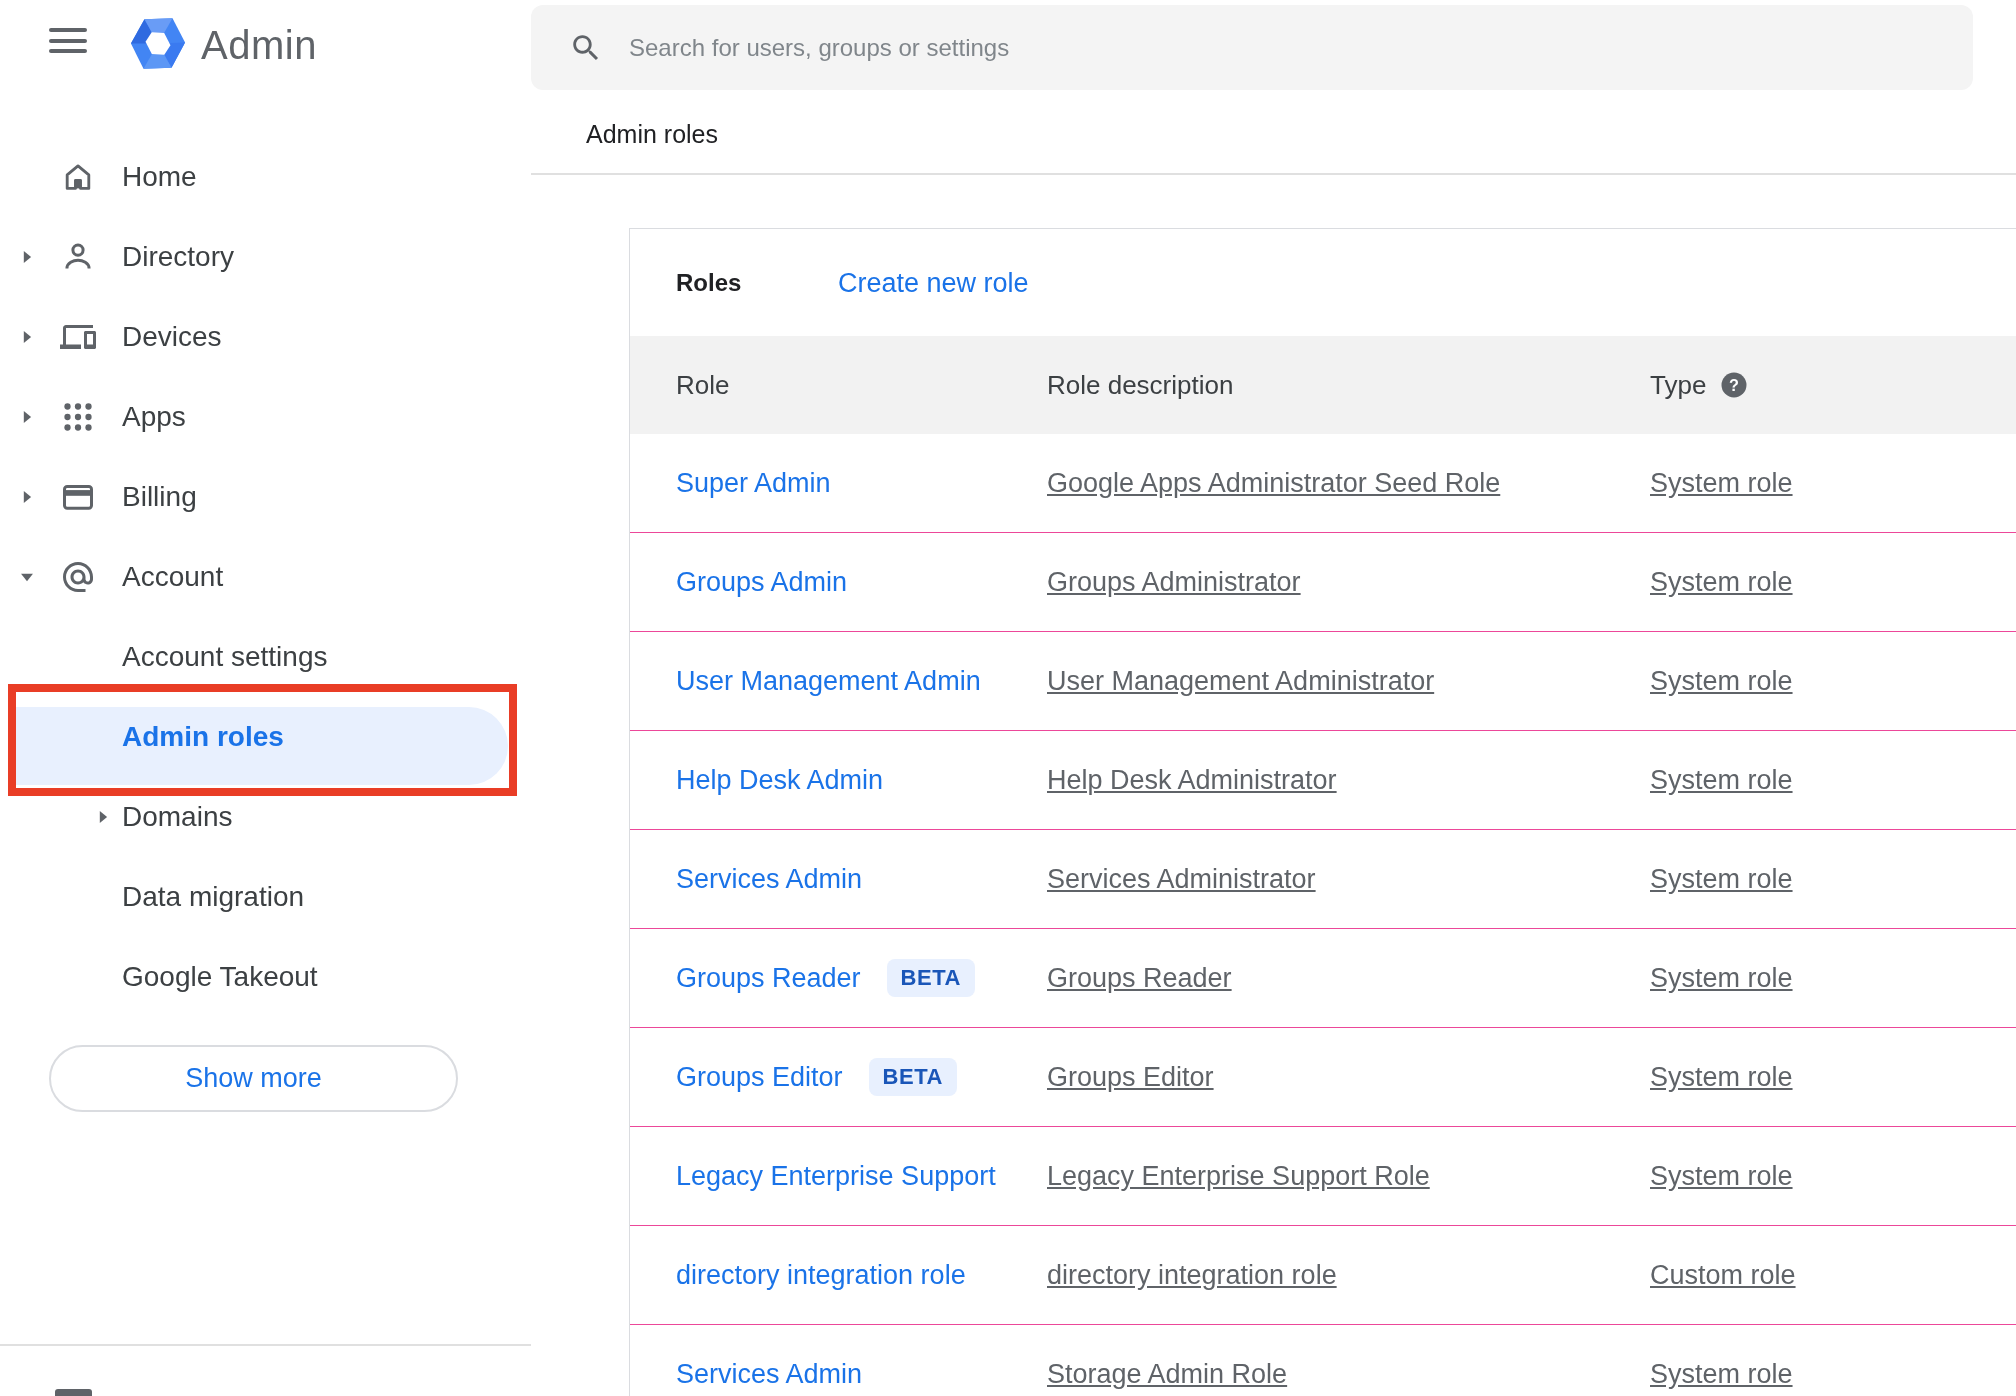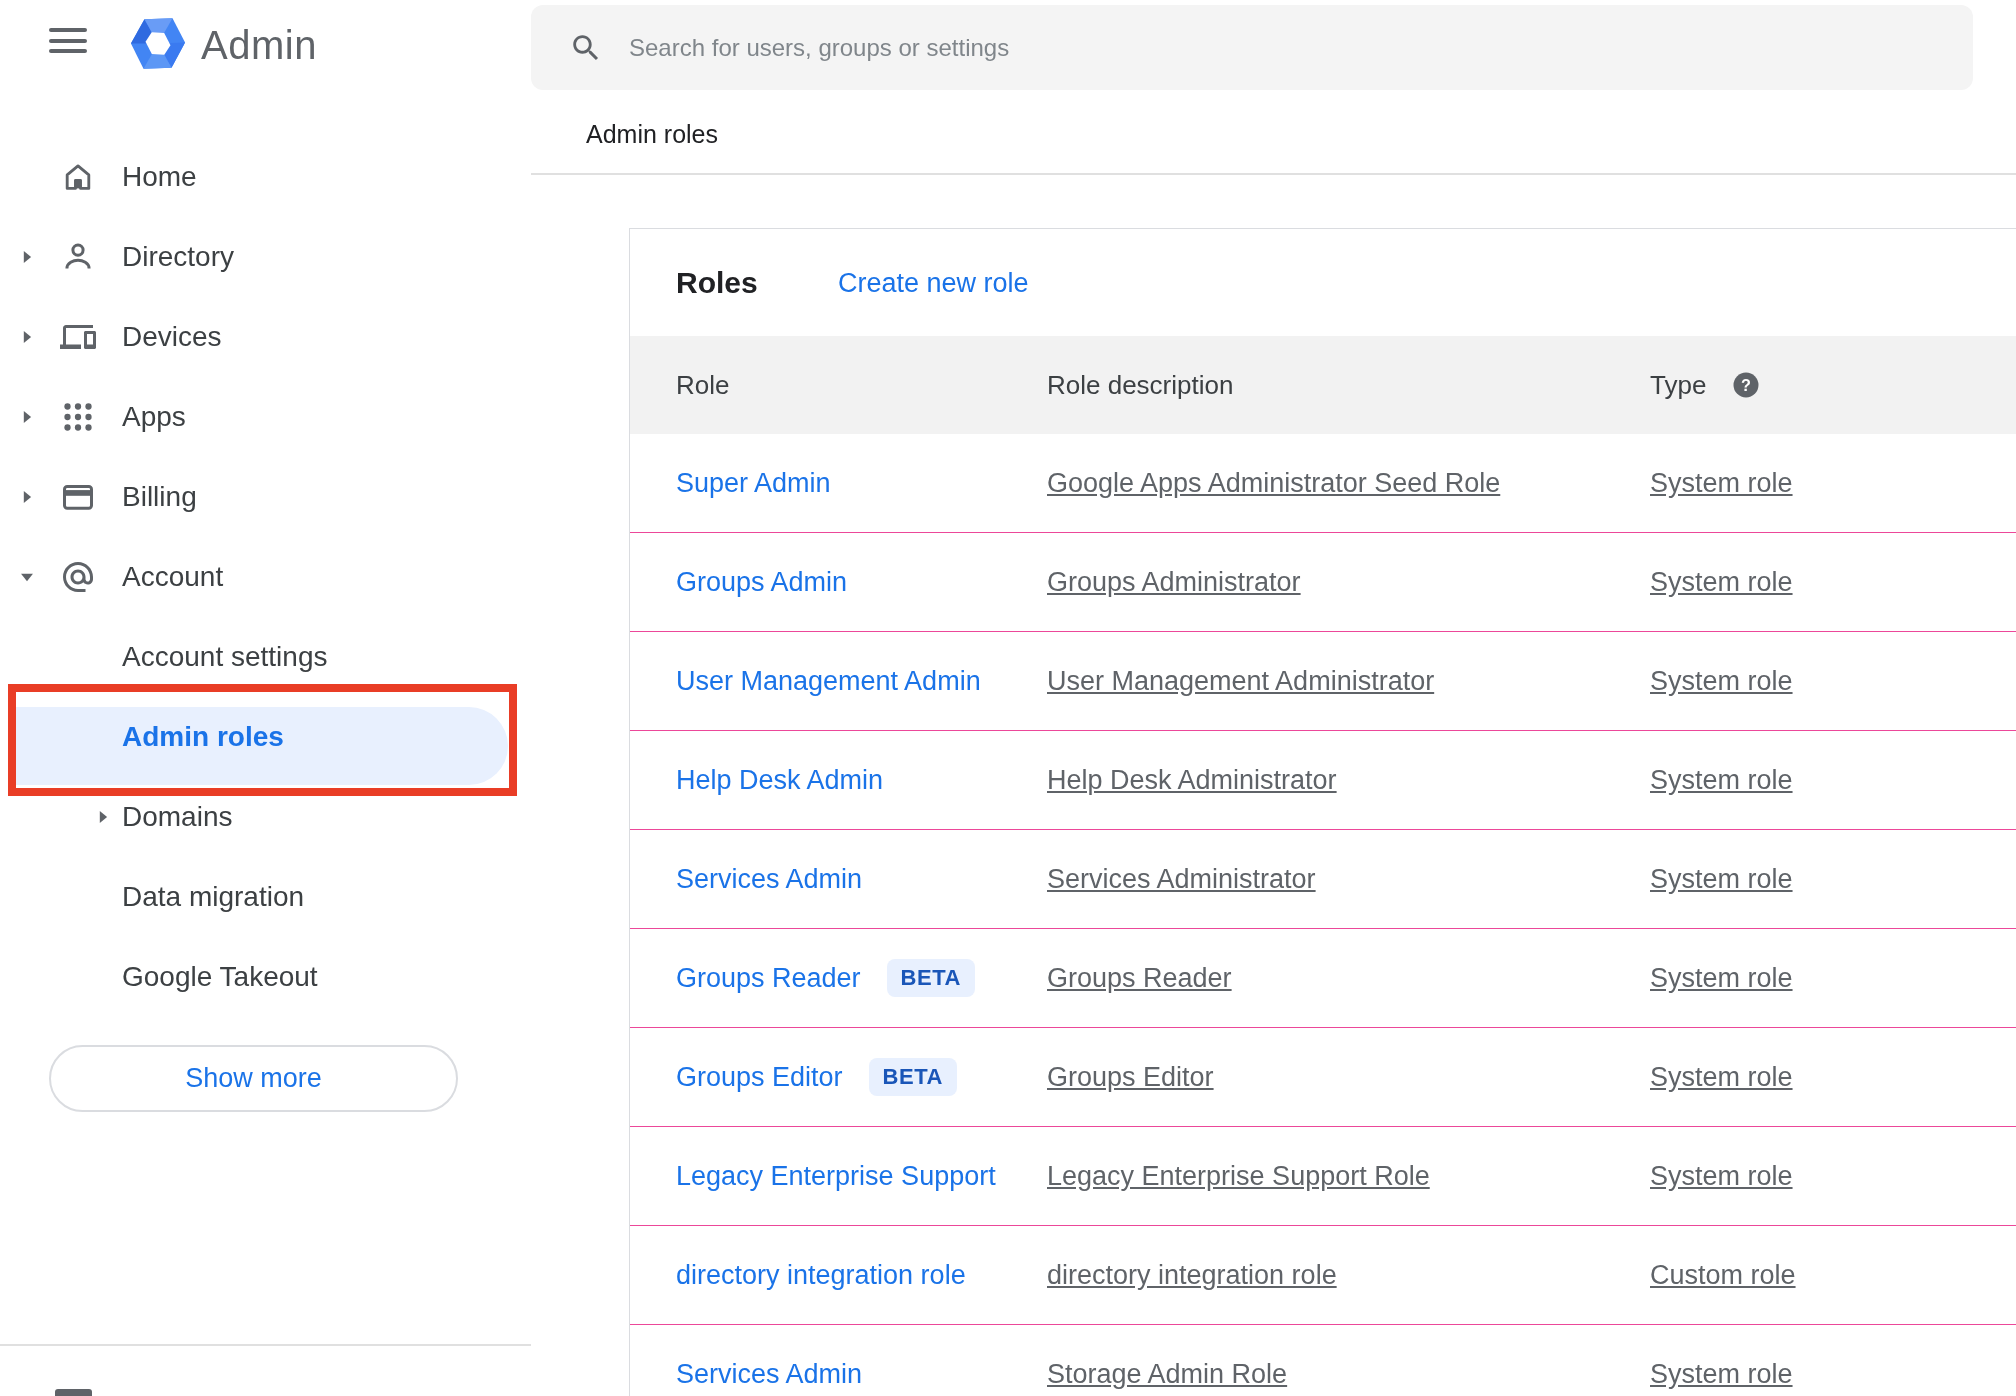--- a/index.html
+++ b/index.html
@@ -29,25 +29,25 @@
   
   .search-bar{position:absolute;left:531px;top:5px;width:1442px;height:85px;background:#f4f4f4;border-radius:12px;display:flex;align-items:center;}
   .search-icon{margin-left:38px;width:34px;height:34px;flex:0 0 auto;}
   .search-input{margin-left:24px;flex:1;border:none;outline:none;background:transparent;font-size:24px;color:#3c4043;font-family:"Liberation Sans",sans-serif;}
   .search-input::placeholder{color:#80868b;opacity:1;}
   .breadcrumb{position:absolute;left:586px;top:120px;font-size:25px;color:#202124;}
   .content-divider{position:absolute;left:531px;top:173px;width:1485px;height:2px;background:#e0e0e0;}
   
   .card{position:absolute;left:629px;top:228px;width:1387px;height:1168px;border-left:1px solid #dadce0;border-top:1px solid #dadce0;box-sizing:border-box;background:#fff;}
   .card-titlebar{position:relative;height:107px;}
-  .card-title{position:absolute;left:46px;top:50%;transform:translateY(-50%);font-size:30px;font-weight:700;color:#202124;}
+  .card-title{position:absolute;left:46px;top:50%;transform:translateY(-50%);font-size:24px;font-weight:700;color:#202124;}
   .create-link{position:absolute;left:208px;top:50%;transform:translateY(-50%);font-size:27px;color:#1a73e8;cursor:pointer;text-decoration:none;}
   .thead{height:98px;background:#f2f2f2;display:grid;grid-template-columns:371px 603px auto;align-items:center;padding-left:46px;}
   .th{font-size:26px;font-weight:500;color:#3c4043;}
-  .th-type{display:flex;align-items:center;gap:25px;}
+  .th-type{display:flex;align-items:center;gap:13px;}
   .help{width:30px;height:30px;cursor:pointer;}
   .trow{height:98px;display:grid;grid-template-columns:371px 603px auto;align-items:center;padding-left:46px;border-bottom:1px solid #ec4899;}
   .cell-role{display:flex;align-items:center;}
   .role-link{font-size:27px;color:#1a73e8;cursor:pointer;text-decoration:none;white-space:nowrap;}
   .beta{margin-left:26px;background:#e8f0fe;color:#1a56b8;font-size:22px;font-weight:700;padding:6px 14px;border-radius:8px;letter-spacing:0.5px;}
   .cell-desc,.cell-type{font-size:27px;color:#5f6368;white-space:nowrap;text-decoration:underline;}
 </style>
 </head>
 <body>
 

